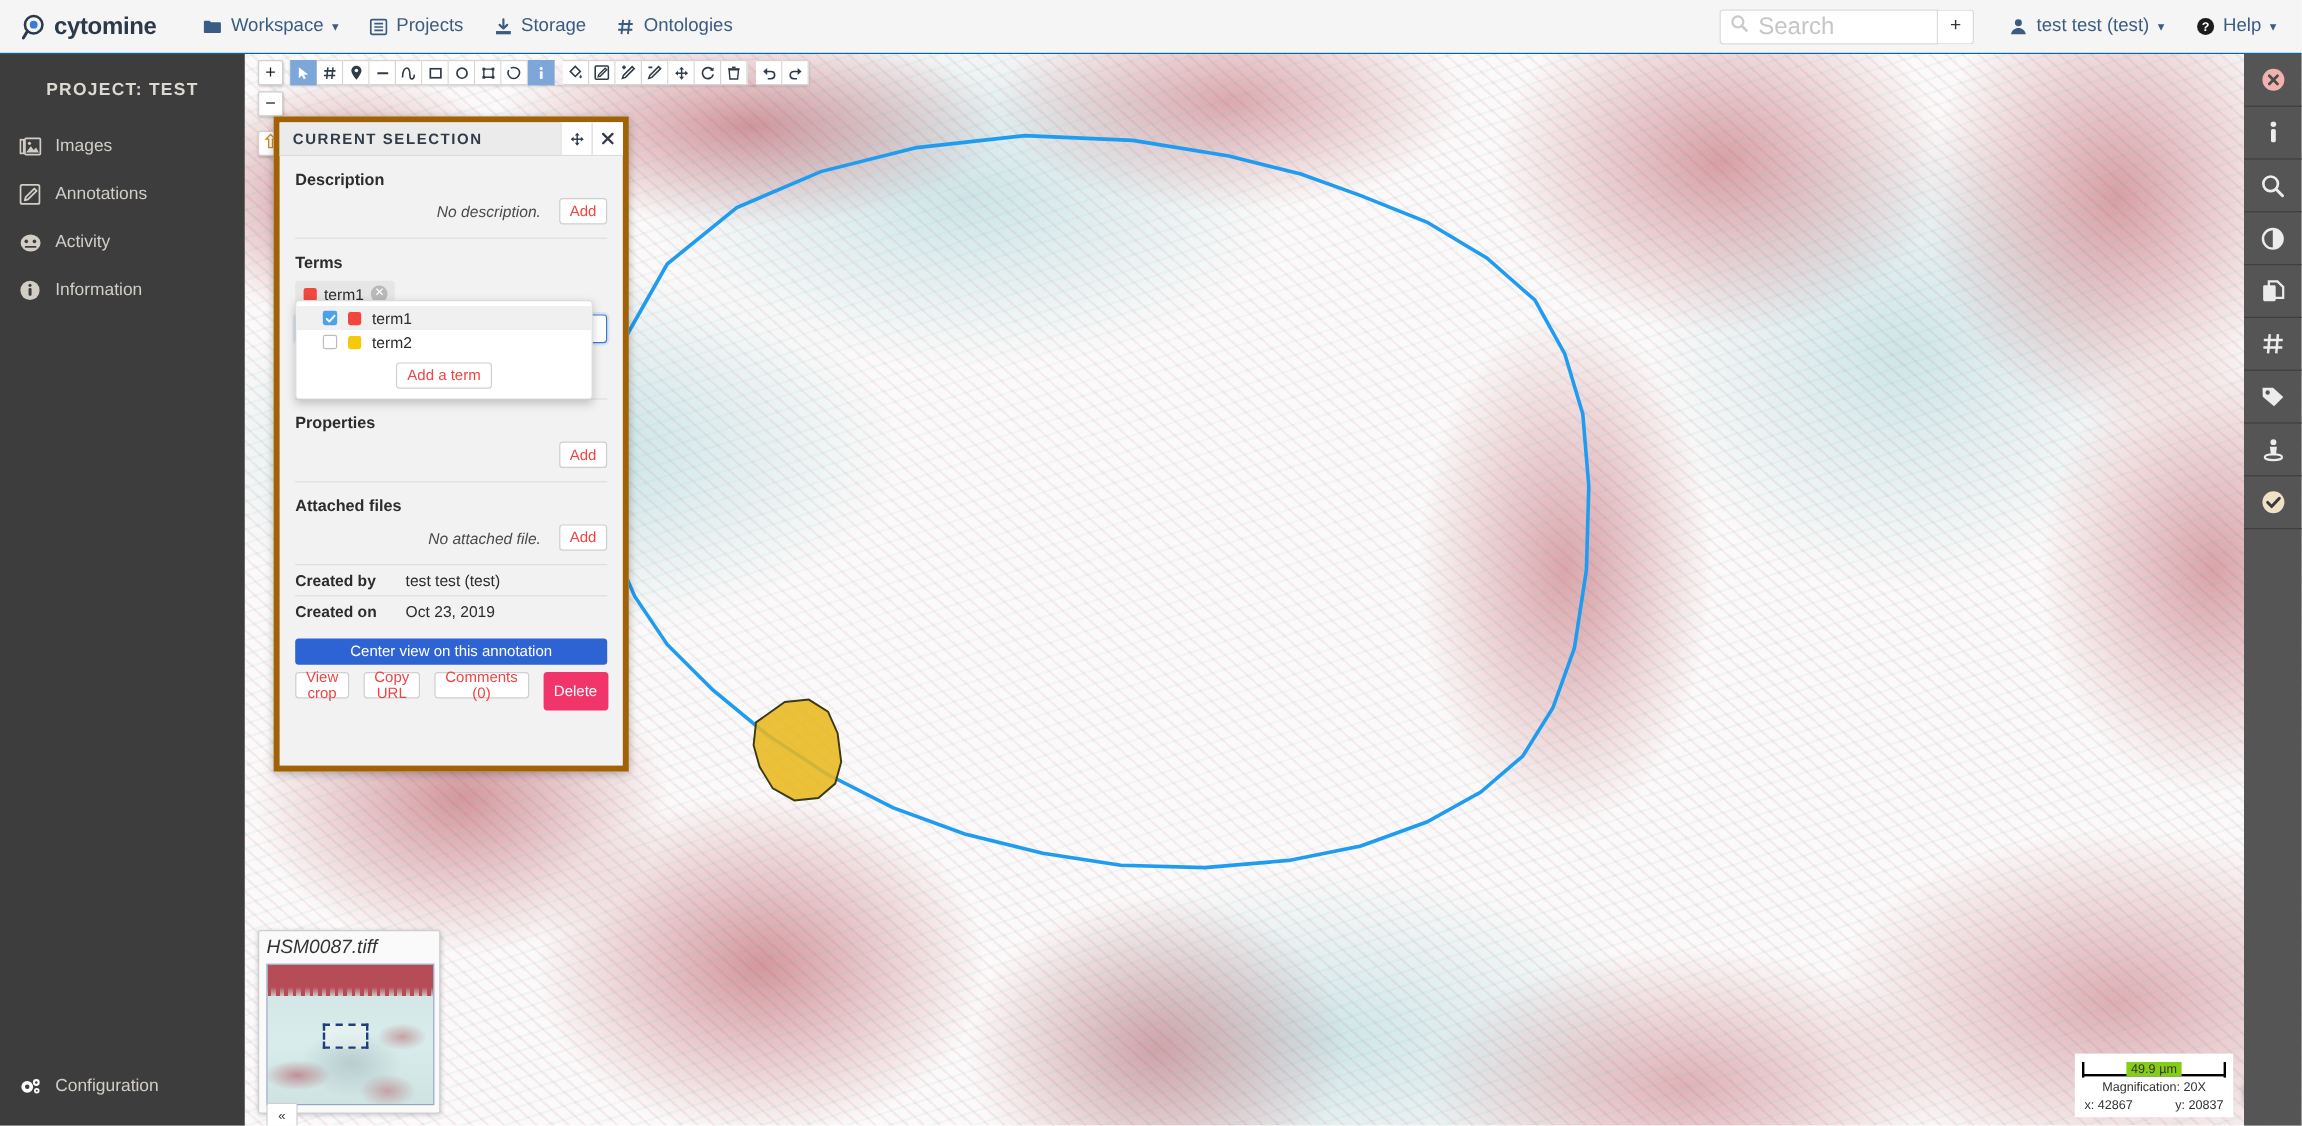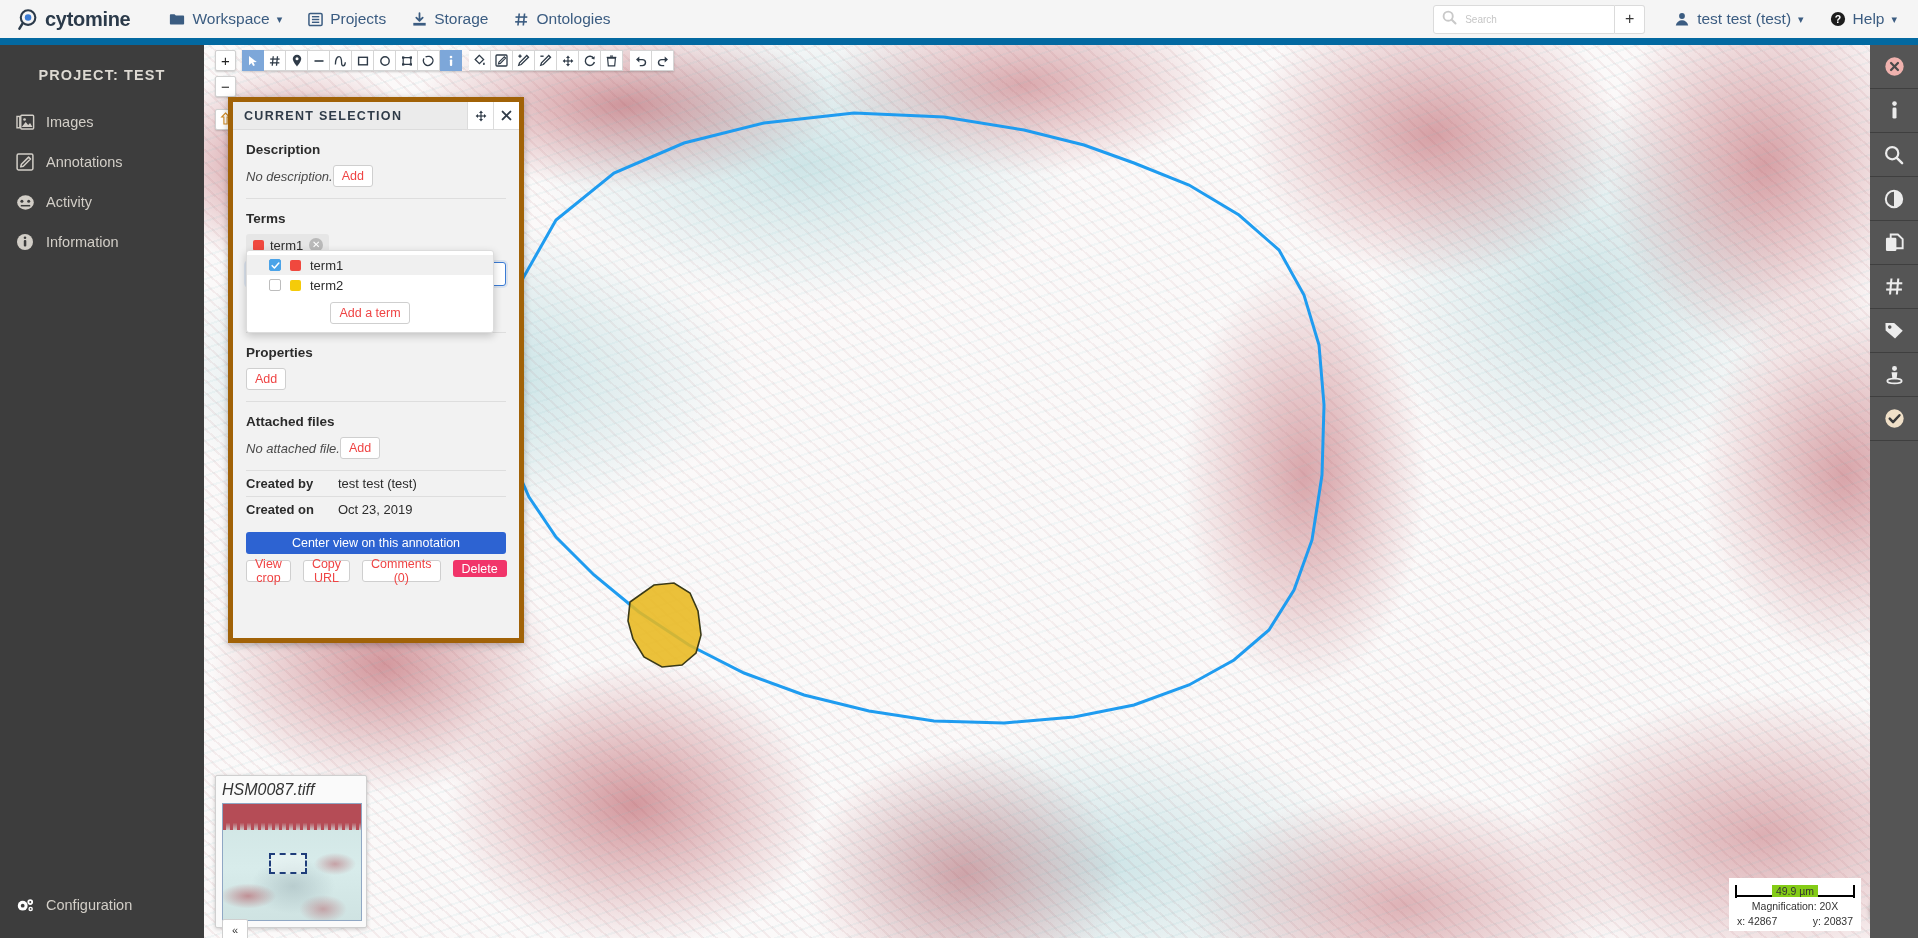--- a/index.html
+++ b/index.html
@@ -9,21 +9,21 @@
     overflow: hidden;
     font-family: "Liberation Sans", sans-serif;
     background: #fff;
   }
 
   
   #topnav {
     position: absolute; top: 0; left: 0;
     width: 1918px; height: 45px;
     background: #f5f5f5;
-    border-bottom: 7px solid #0369a1;
+    border-bottom: 1px solid #0369a1;
     display: flex; align-items: center;
   }
   .brand {
     display: flex; align-items: center;
     margin-left: 18px; margin-right: 26px;
     font-size: 20px; font-weight: bold; color: #2b3a4a;
     letter-spacing: -0.3px;
   }
   .brand-logo {
     width: 23px; height: 23px; margin-right: 4px;
@@ -44,21 +44,21 @@
   }
   .search-box {
     display: flex; align-items: center;
     height: 29px; width: 182px;
     border: 1px solid #dbdbdb; background: #fff;
     border-radius: 3px 0 0 3px; padding: 0 8px;
   }
   .search-box svg { flex: none; }
   .search-box input {
     border: none; outline: none; background: transparent;
-    font-size: 10px; color: #3b82f6; margin-left: 6px;
+    font-size: 20px; color: #3b82f6; margin-left: 6px;
     width: 140px; font-family: "Liberation Sans", sans-serif;
   }
   .search-box input::placeholder { color: #c6c6c6; }
   .search-plus {
     width: 30px; height: 29px;
     border: 1px solid #dbdbdb; border-left: none;
     background: #fff; border-radius: 0 3px 3px 0;
     display: flex; align-items: center; justify-content: center;
     font-size: 16px; color: #363636; cursor: pointer;
   }
@@ -184,21 +184,21 @@
     padding: 0 13px;
   }
   .panel-body::-webkit-scrollbar { width: 9px; }
   .panel-body::-webkit-scrollbar-track { background: #f2f2f2; }
   .panel-body::-webkit-scrollbar-thumb { background: #888; border-radius: 0; }
 
   .sec-title {
     font-size: 13.5px; font-weight: bold; color: #2c2c2c;
     margin-top: 12px; margin-bottom: 8px;
   }
-  .sec-row { display: flex; align-items: center; gap: 0; margin-bottom: 11px; }
+  .sec-row { display: flex; align-items: center; gap: 15px; margin-bottom: 11px; justify-content: flex-end; }
   .muted-italic { font-size: 13px; color: #4a4a4a; font-style: italic; }
   .btn-sm {
     height: 22px; padding: 0 8px;
     background: #fff; border: 1px solid #cfcfcf; border-radius: 3px;
     font-size: 12.5px; color: #ef4444; cursor: pointer;
     display: inline-flex; align-items: center;
     font-family: "Liberation Sans", sans-serif;
   }
   .divider { height: 1px; background: #dedede; margin: 10px 0 0 0; }
 
@@ -254,21 +254,21 @@
   .kv-v { color: #2c2c2c; }
 
   .btn-primary {
     width: 100%; height: 22px; margin-top: 10px;
     background: #2d63d2; border: none; border-radius: 3px;
     color: #fff; font-size: 12.5px; cursor: pointer;
     font-family: "Liberation Sans", sans-serif;
   }
   .btn-row { display: flex; gap: 12px; margin-top: 6px; margin-bottom: 14px; }
   .btn-danger {
-    height: 17px; padding: 0 9px; border: none; border-radius: 3px;
+    height: 32px; padding: 0 9px; border: none; border-radius: 3px;
     background: #f1356a; color: #fff; font-size: 12.5px; cursor: pointer;
     font-family: "Liberation Sans", sans-serif;
   }
 
   
   #thumbwrap {
     position: absolute; left: 11px; bottom: 10px; z-index: 35;
     width: 152px; background: #fafafa;
     border: 1px solid #cfcfcf; border-radius: 2px;
     padding: 5px 6px 6px 6px;

